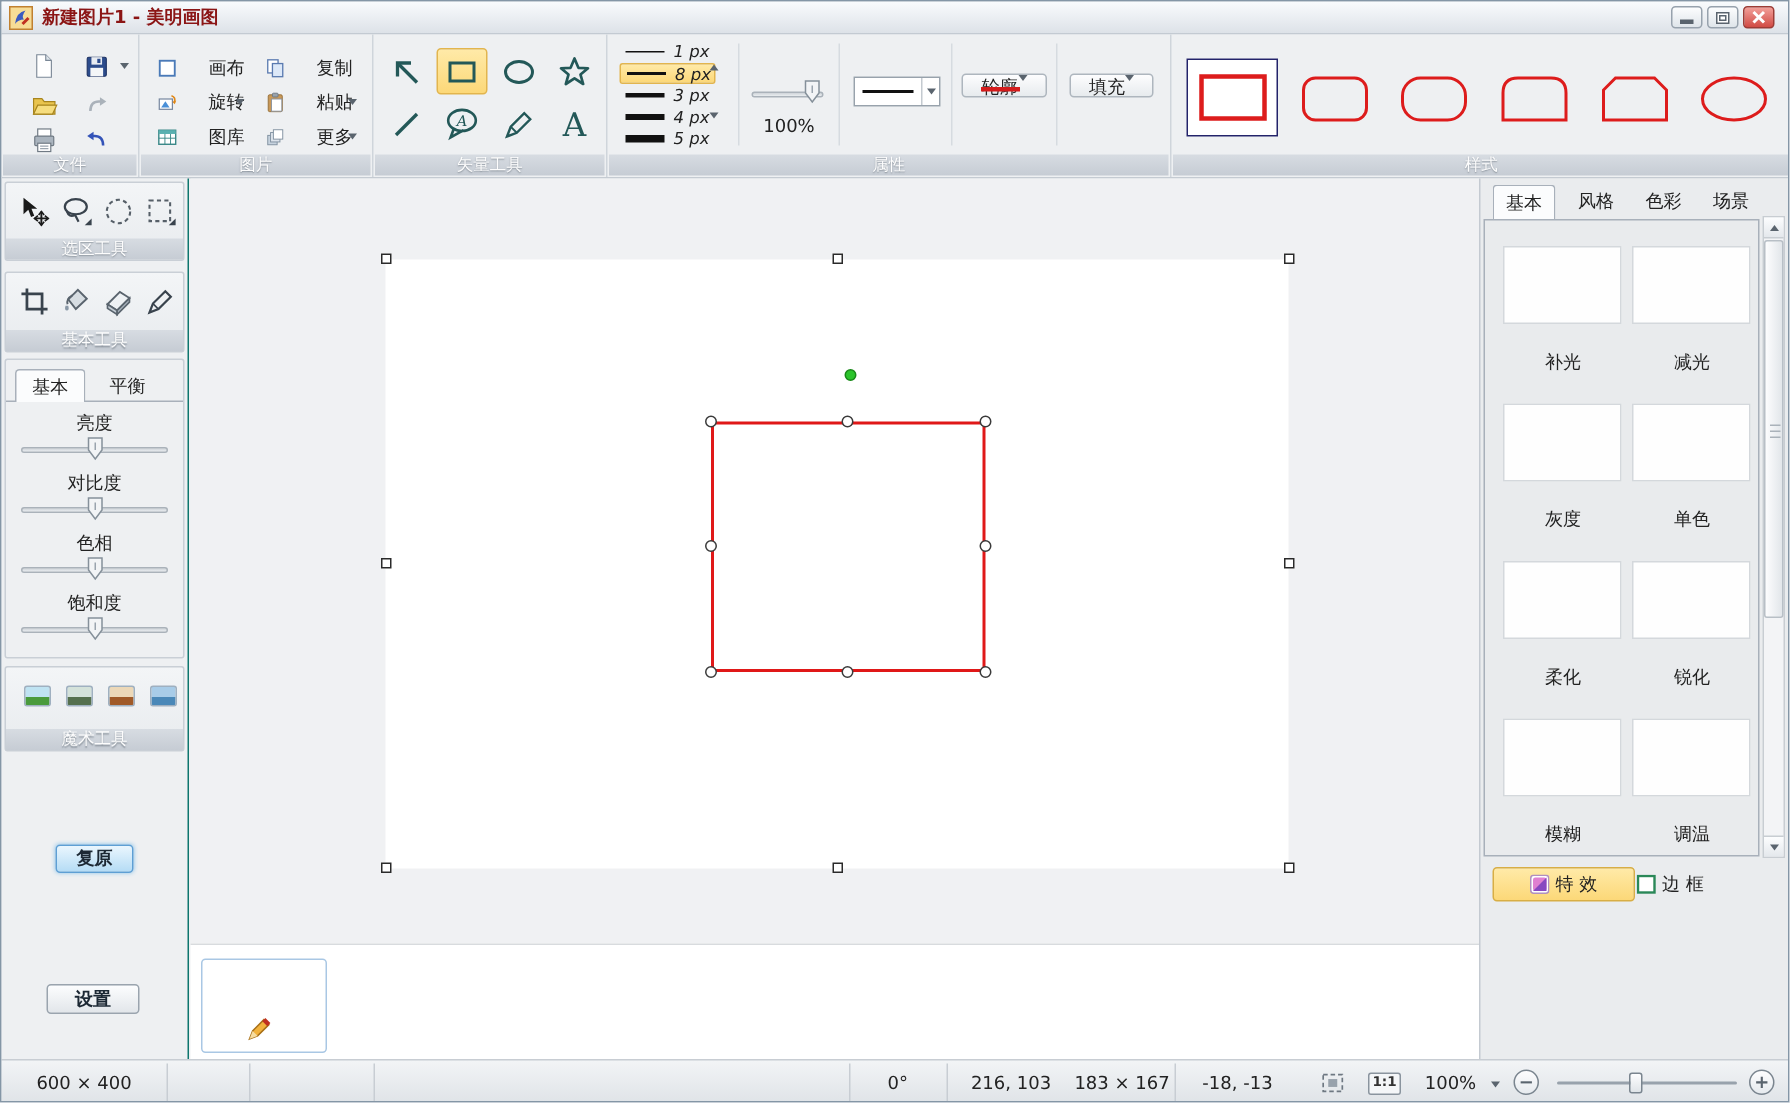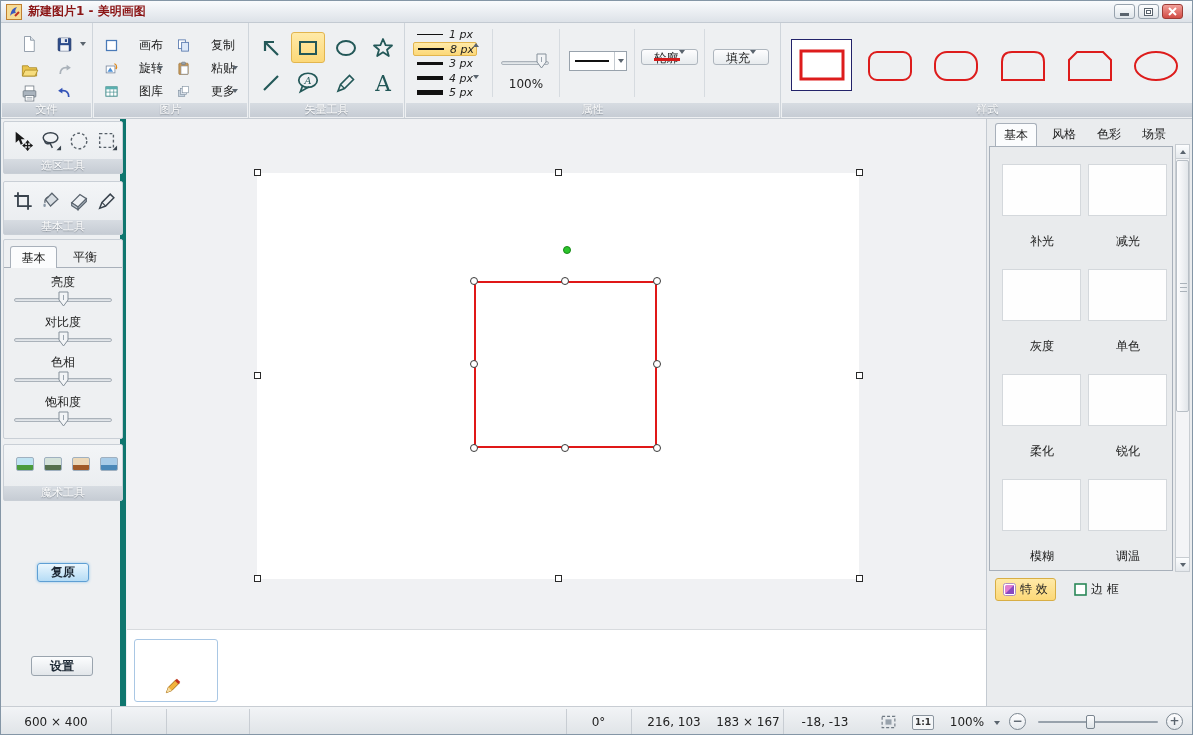--- a/index.html
+++ b/index.html
@@ -59,21 +59,21 @@
     background:linear-gradient(#fdfdfe,#e7ebee); display:flex; align-items:flex-start; justify-content:center; gap:0; }
   .prop-btn .txt { font-size:12px; color:#222; }
   .outline-mark { position:absolute; left:12px; bottom:3px; width:26px; height:3px; background:#d41c1c; }
 
   .style-cell { position:absolute; top:26px; width:48px; height:34px; color:#dd1c1c; }
   .style-sel { position:absolute; left:10px; top:16px; width:61px; height:52px; background:#fff;
     border:1px solid #23236a; display:flex; align-items:center; justify-content:center; color:#dd1c1c; }
 
   
   .sidebar { position:absolute; left:0; top:118px; width:125px; height:587px; background:#eef0f2;
-    border-right:6px solid #0f766e; }
+    border-right:1px solid #0f766e; }
   .panel { position:absolute; left:2px; width:120px; border:1px solid #c9cfd6; border-radius:2px;
     background:linear-gradient(#f3f5f7,#e8ebee); }
   .panel .p-label { position:absolute; left:0; bottom:0; width:100%; height:14px; font-size:11px;
     color:#fdfdfd; text-shadow:0 1px 1px rgba(90,100,110,.6);
     background:linear-gradient(#d7dce2,#c6ccd4); text-align:center; line-height:14px; }
   .tool-ic { position:absolute; top:8px; width:22px; height:22px; color:#39434d; }
 
   .side-tab { position:absolute; top:6px; height:22px; line-height:22px; text-align:center; font-size:12px; color:#222; }
   .side-tab.active { background:#fbfcfd; border:1px solid #a8b0ba; border-bottom:none; border-radius:3px 3px 0 0; }
   .tabline { position:absolute; left:0; top:27px; width:100%; height:1px; background:#a8b0ba; }
@@ -109,21 +109,21 @@
   .filter-card { position:absolute; width:80px; }
   .filter-thumb { width:79px; height:52px; background:#fefefe; border:1px solid #d4d8dc; }
   .filter-lbl { margin-top:17px; text-align:center; font-size:12px; color:#222; }
   .scrollbar { position:absolute; left:188px; top:25px; width:15px; height:428px;
     background:#f3f4f6; border:1px solid #c8cdd2; }
   .sb-btn { position:absolute; left:0; width:13px; height:14px; background:linear-gradient(#fcfdfe,#e4e8ec);
     border-bottom:1px solid #c8cdd2; display:flex; align-items:center; justify-content:center; }
   .sb-thumb { position:absolute; left:0; top:15px; width:13px; height:252px;
     background:linear-gradient(90deg,#fdfdfe,#e2e6ea); border:1px solid #b8bfc6; border-radius:2px; }
   .sb-grip { position:absolute; left:3px; width:7px; height:1px; background:#aab2ba; }
-  .fx-btn { position:absolute; height:23px; display:flex; align-items:center; gap:4px; padding:0 7px;
+  .fx-btn { position:absolute; height:23px; display:flex; align-items:center; gap:4px; padding:0 24px;
     font-size:12px; color:#222; border-radius:3px; }
   .fx-btn.on { background:linear-gradient(#ffeaa8,#fcd878); border:1px solid #d8ae45; }
 
   
   .statusbar { position:absolute; left:0; top:705px; width:100%; height:30px;
     background:linear-gradient(#f2f4f6,#dfe3e7); border-top:1px solid #c8cdd3; }
   .sb-sep { position:absolute; top:2px; width:1px; height:26px; background:#c8cdd3; }
   .sb-cell { position:absolute; top:0; height:30px; line-height:30px; text-align:center; font-size:12px; color:#222; }
   .zoom-circle { position:absolute; top:6px; width:17px; height:17px; border:1px solid #7a858f; border-radius:50%;
     background:linear-gradient(#fdfdfe,#e6eaee); text-align:center; line-height:15px; font-weight:bold; color:#5a646e; font-size:12px; }

